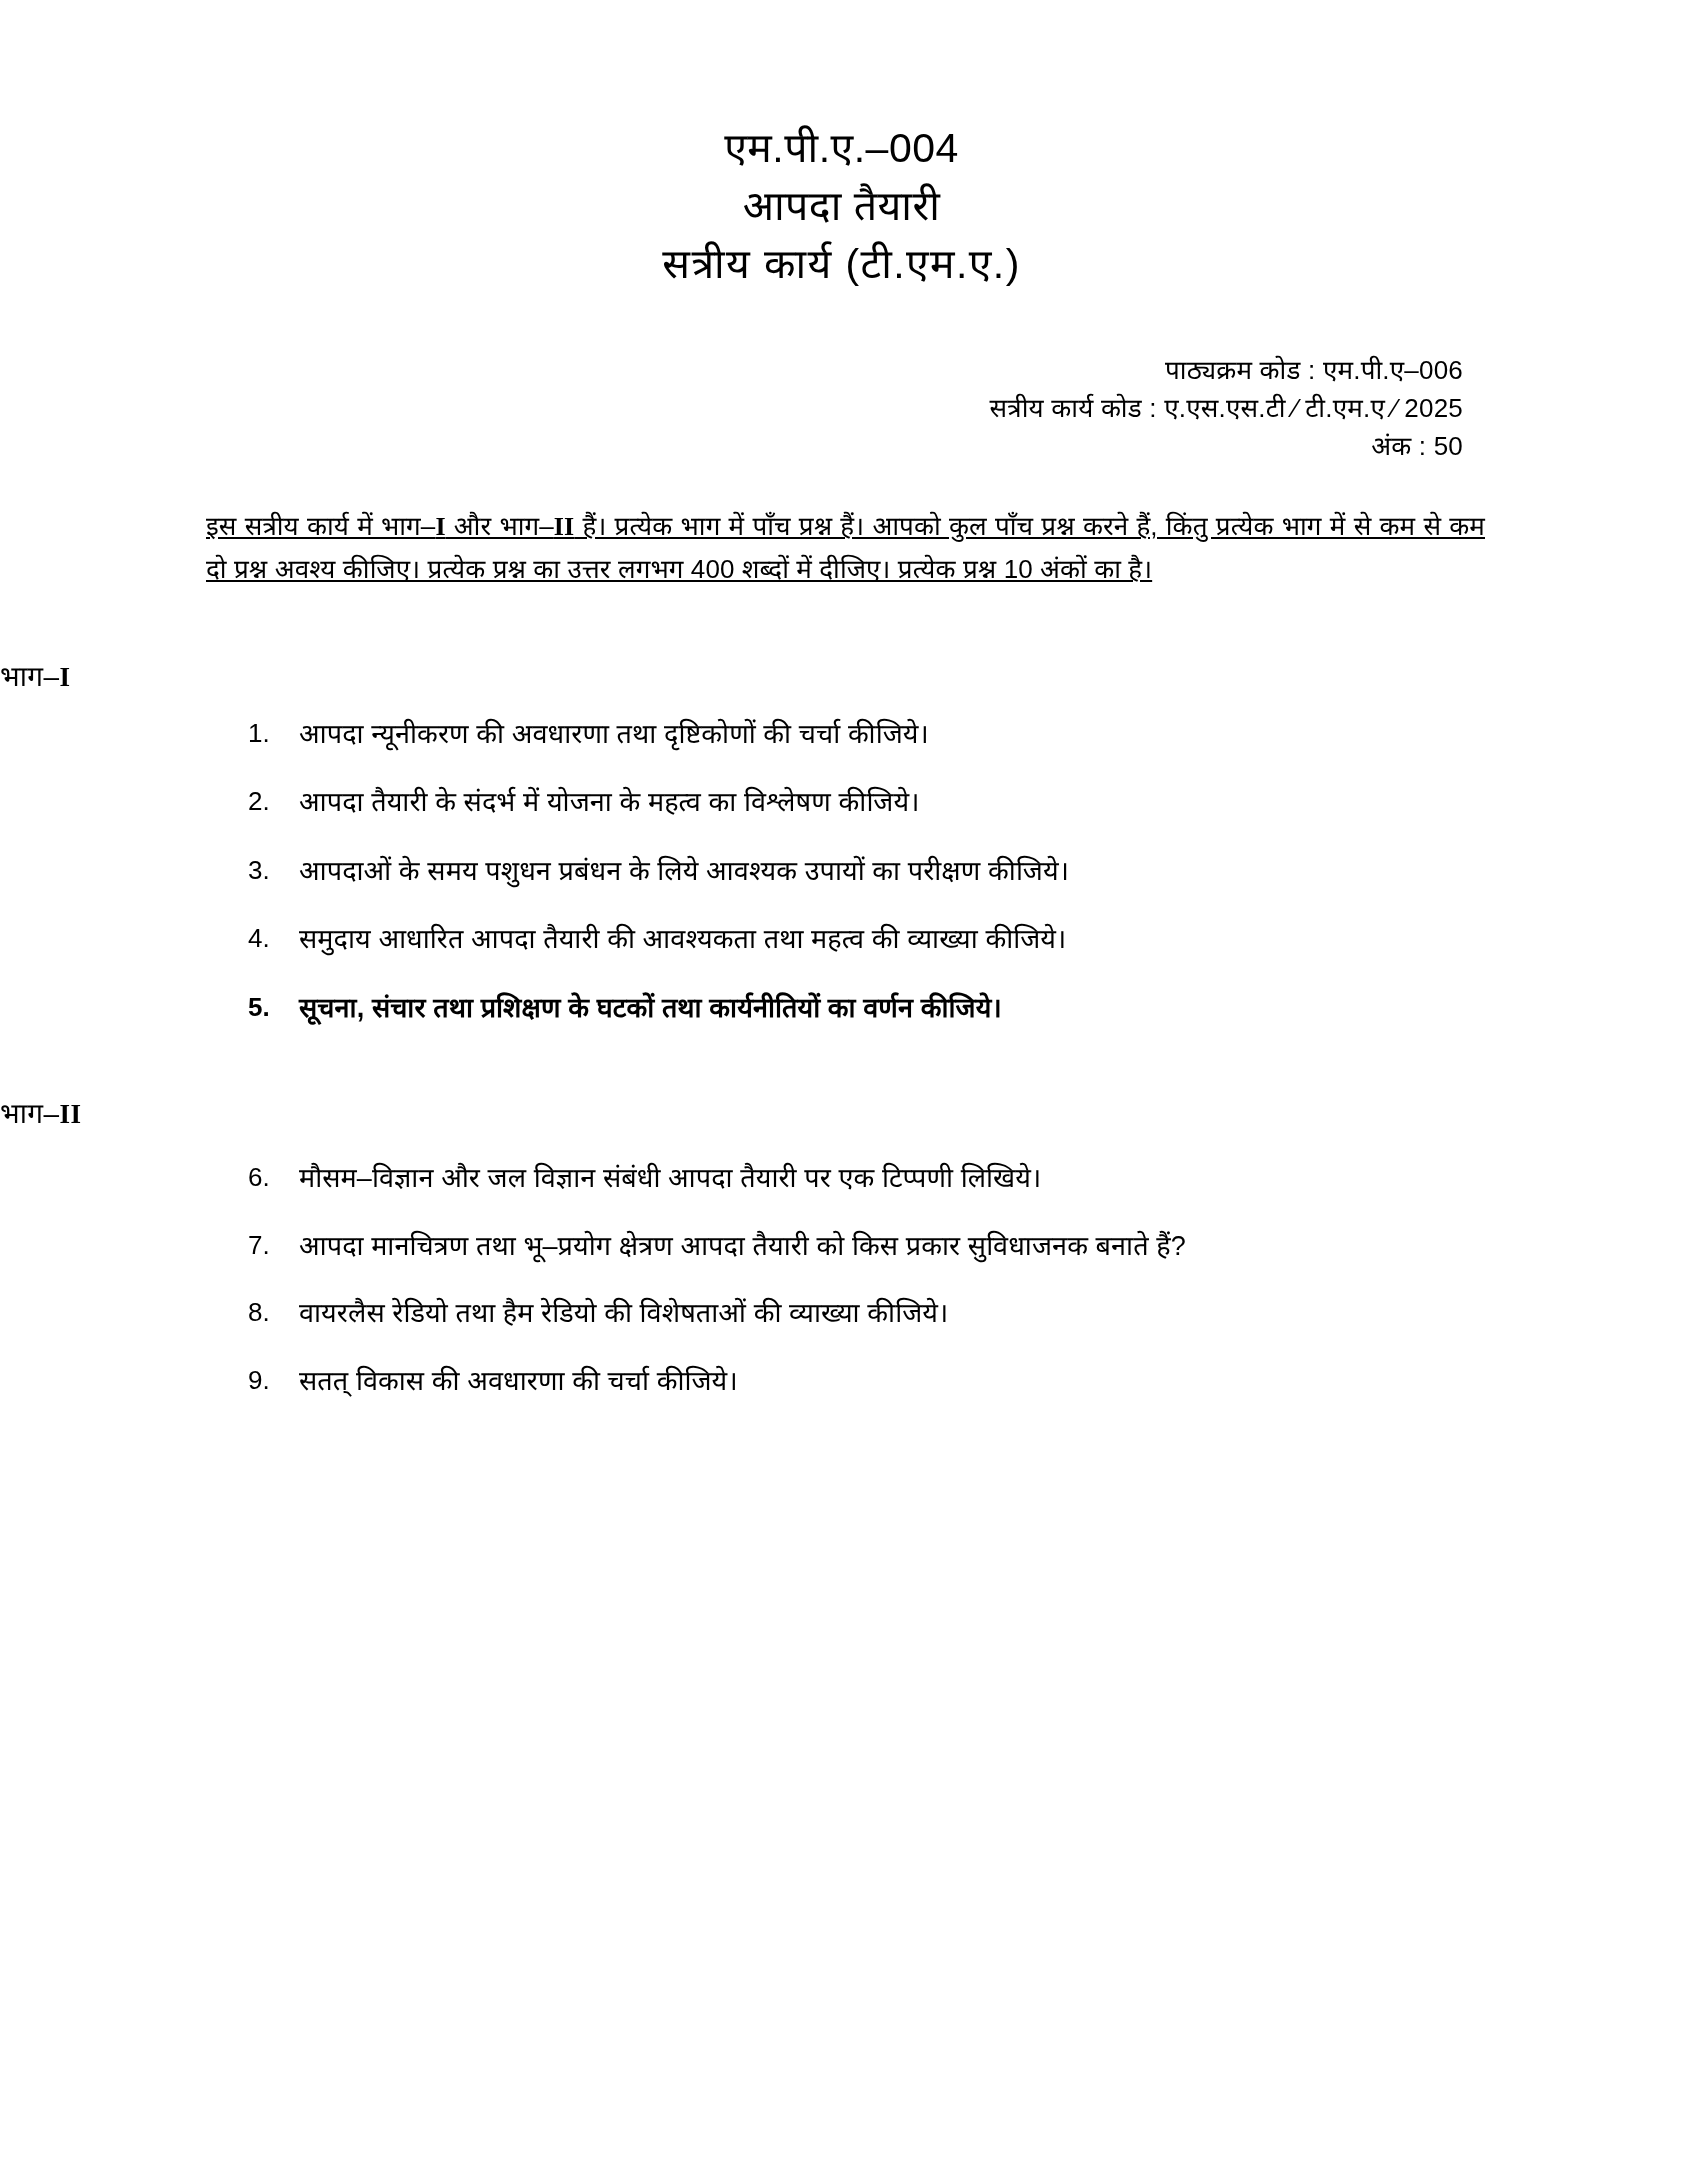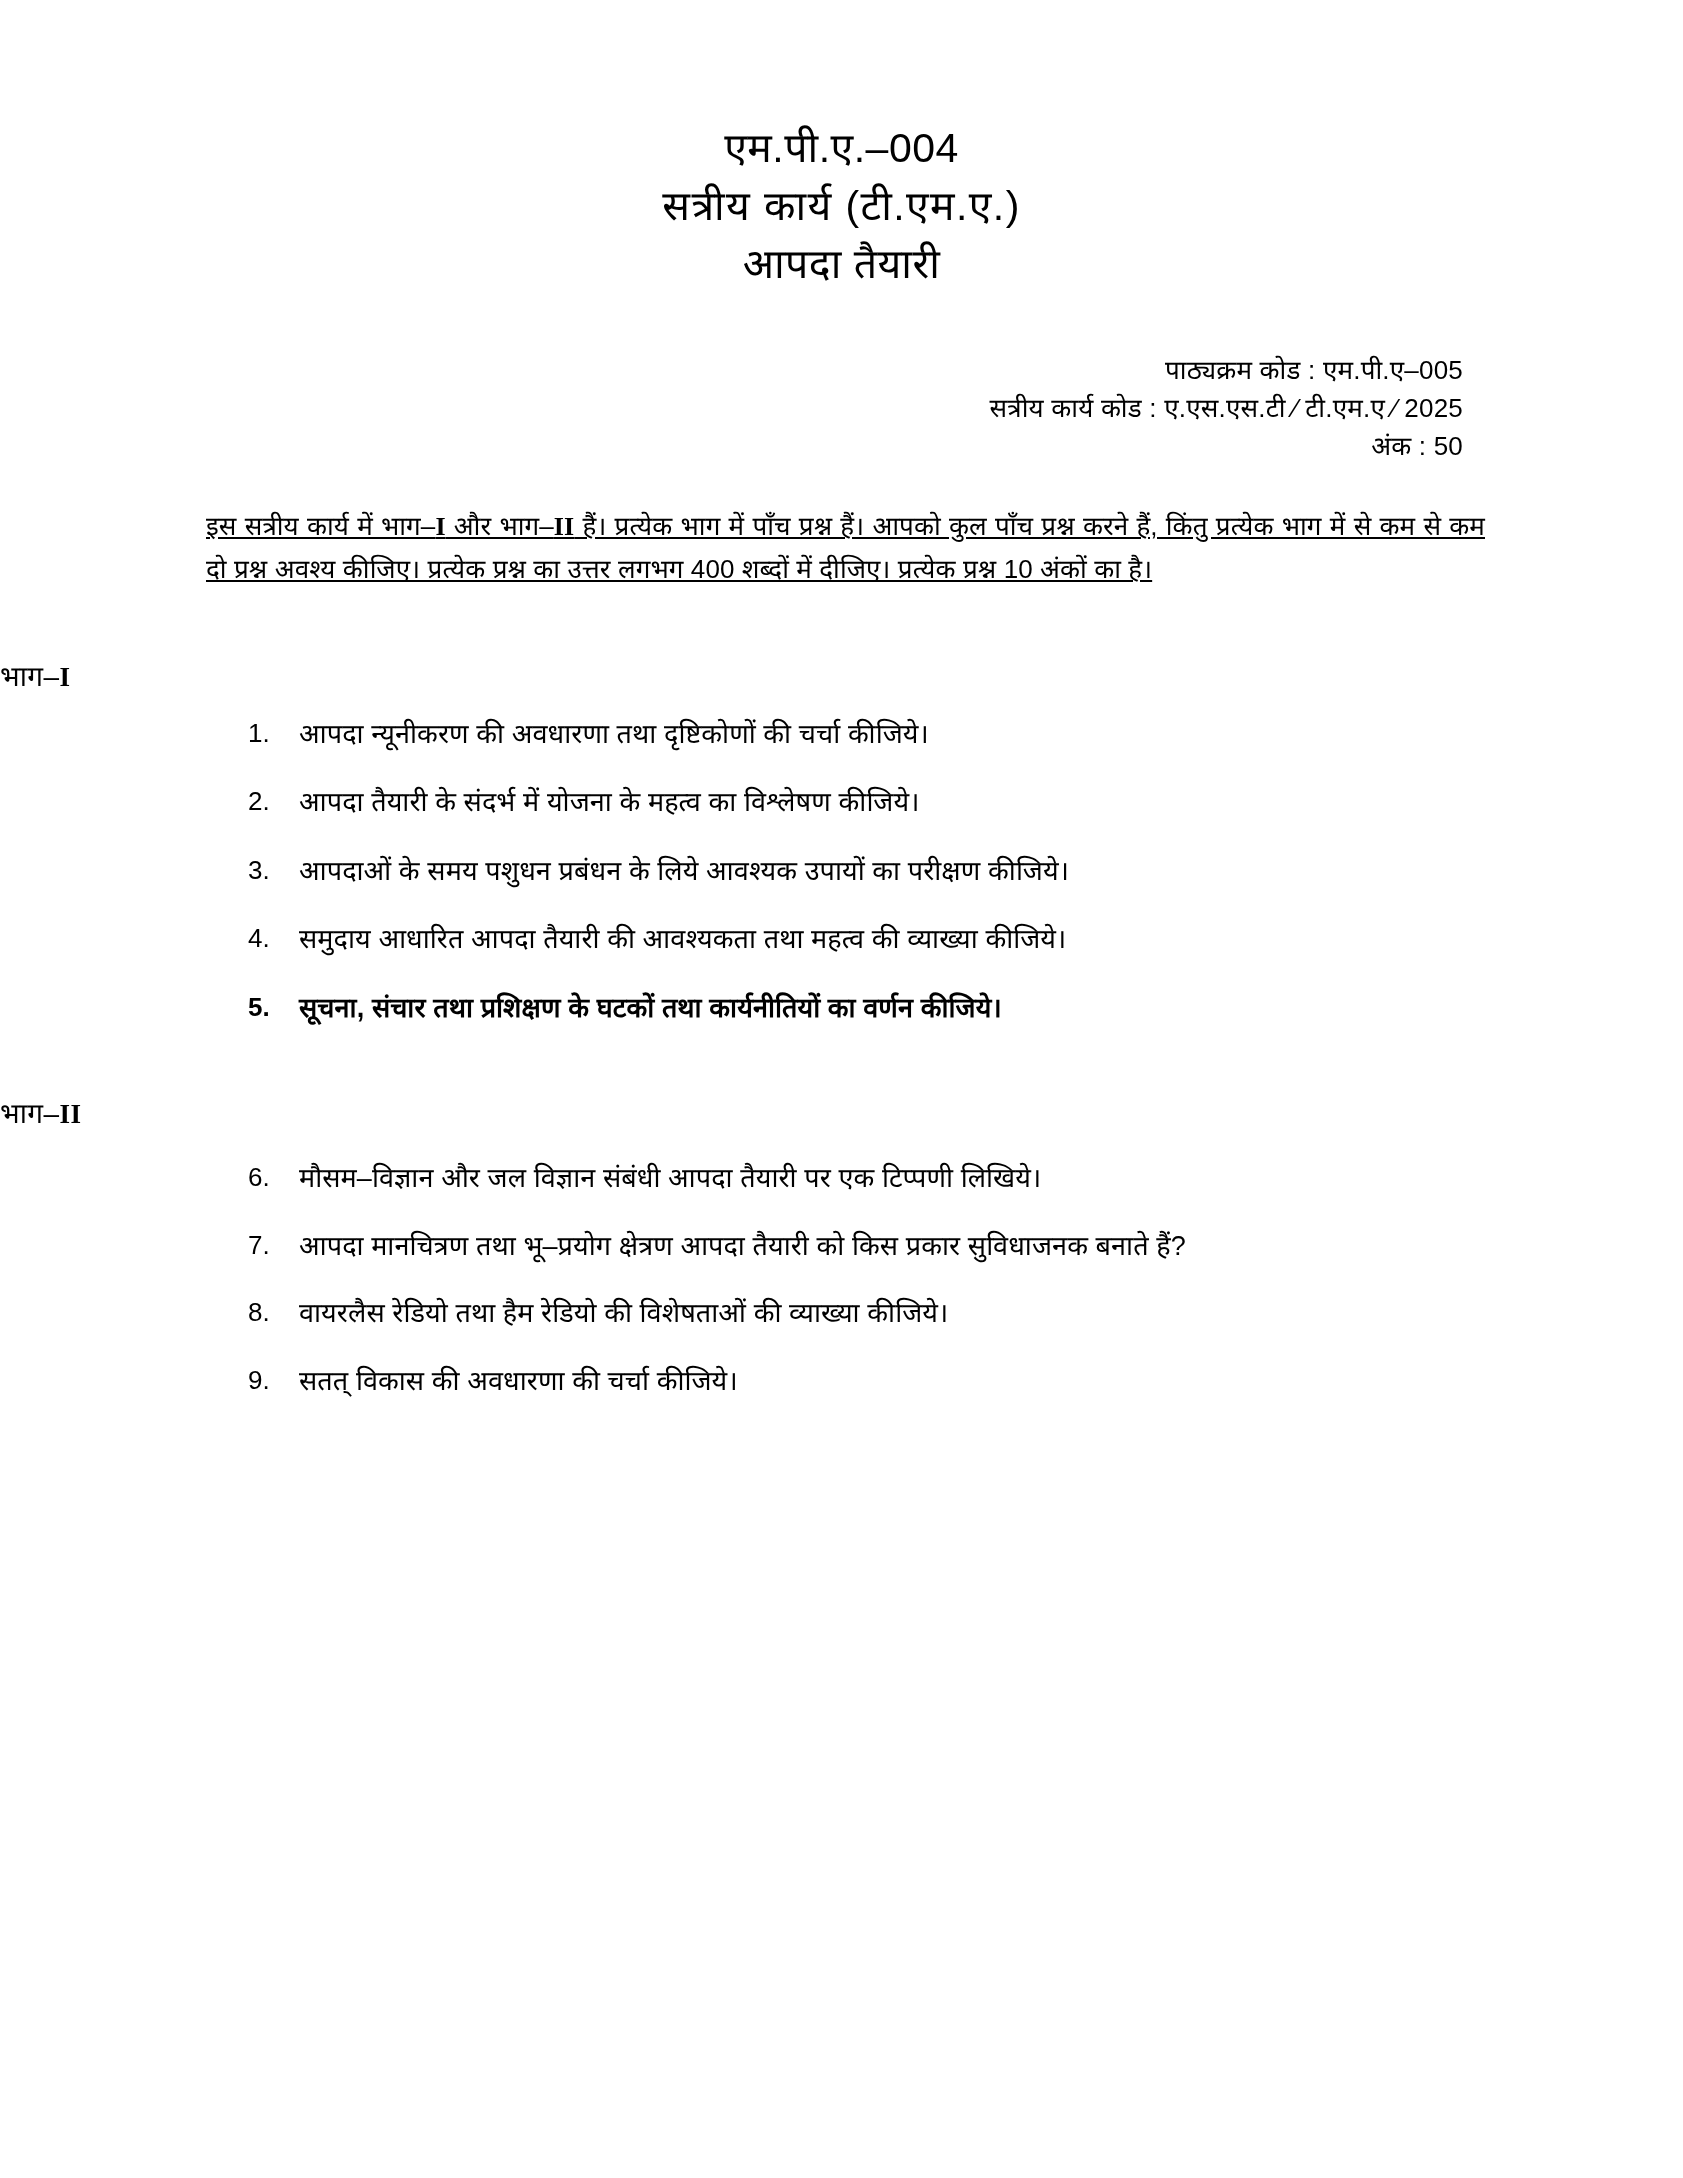--- a/index.html
+++ b/index.html
@@ -118,26 +118,26 @@
   .part2-block { margin-top: 26px; }
   .part2-block .q-item { margin-top: 27px; }
 </style>
 </head>
 <body>
 
 <div class="page">
 
   <div class="title-block">
     <div class="title-line t1">एम.पी.ए.–004</div>
+    <div class="title-line t2">आपदा तैयारी</div>
     <div class="title-line t3">सत्रीय कार्य (टी.एम.ए.)</div>
-    <div class="title-line t2">आपदा तैयारी</div>
   </div>
 
   <div class="meta-block">
-    <div class="meta-line">पाठ्यक्रम कोड : एम.पी.ए–005</div>
+    <div class="meta-line">पाठ्यक्रम कोड : एम.पी.ए–006</div>
     <div class="meta-line">सत्रीय कार्य कोड : ए.एस.एस.टी ⁄ टी.एम.ए ⁄ 2025</div>
     <div class="meta-line">अंक : 50</div>
   </div>
 
   <div class="instructions"><span>इस सत्रीय कार्य में भाग–</span><span class="roman">I</span><span> और भाग–</span><span class="roman">II</span><span> हैं। प्रत्येक भाग में पाँच प्रश्न हैं। आपको कुल पाँच प्रश्न करने हैं, किंतु प्रत्येक भाग में से कम से कम दो प्रश्न अवश्य कीजिए। प्रत्येक प्रश्न का उत्तर लगभग 400 शब्दों में दीजिए। प्रत्येक प्रश्न 10 अंकों का है।</span></div>
 
   <div class="part-heading"><span>भाग–</span><span class="roman">I</span></div>
 
   <ul class="q-list">
     <li class="q-item">

